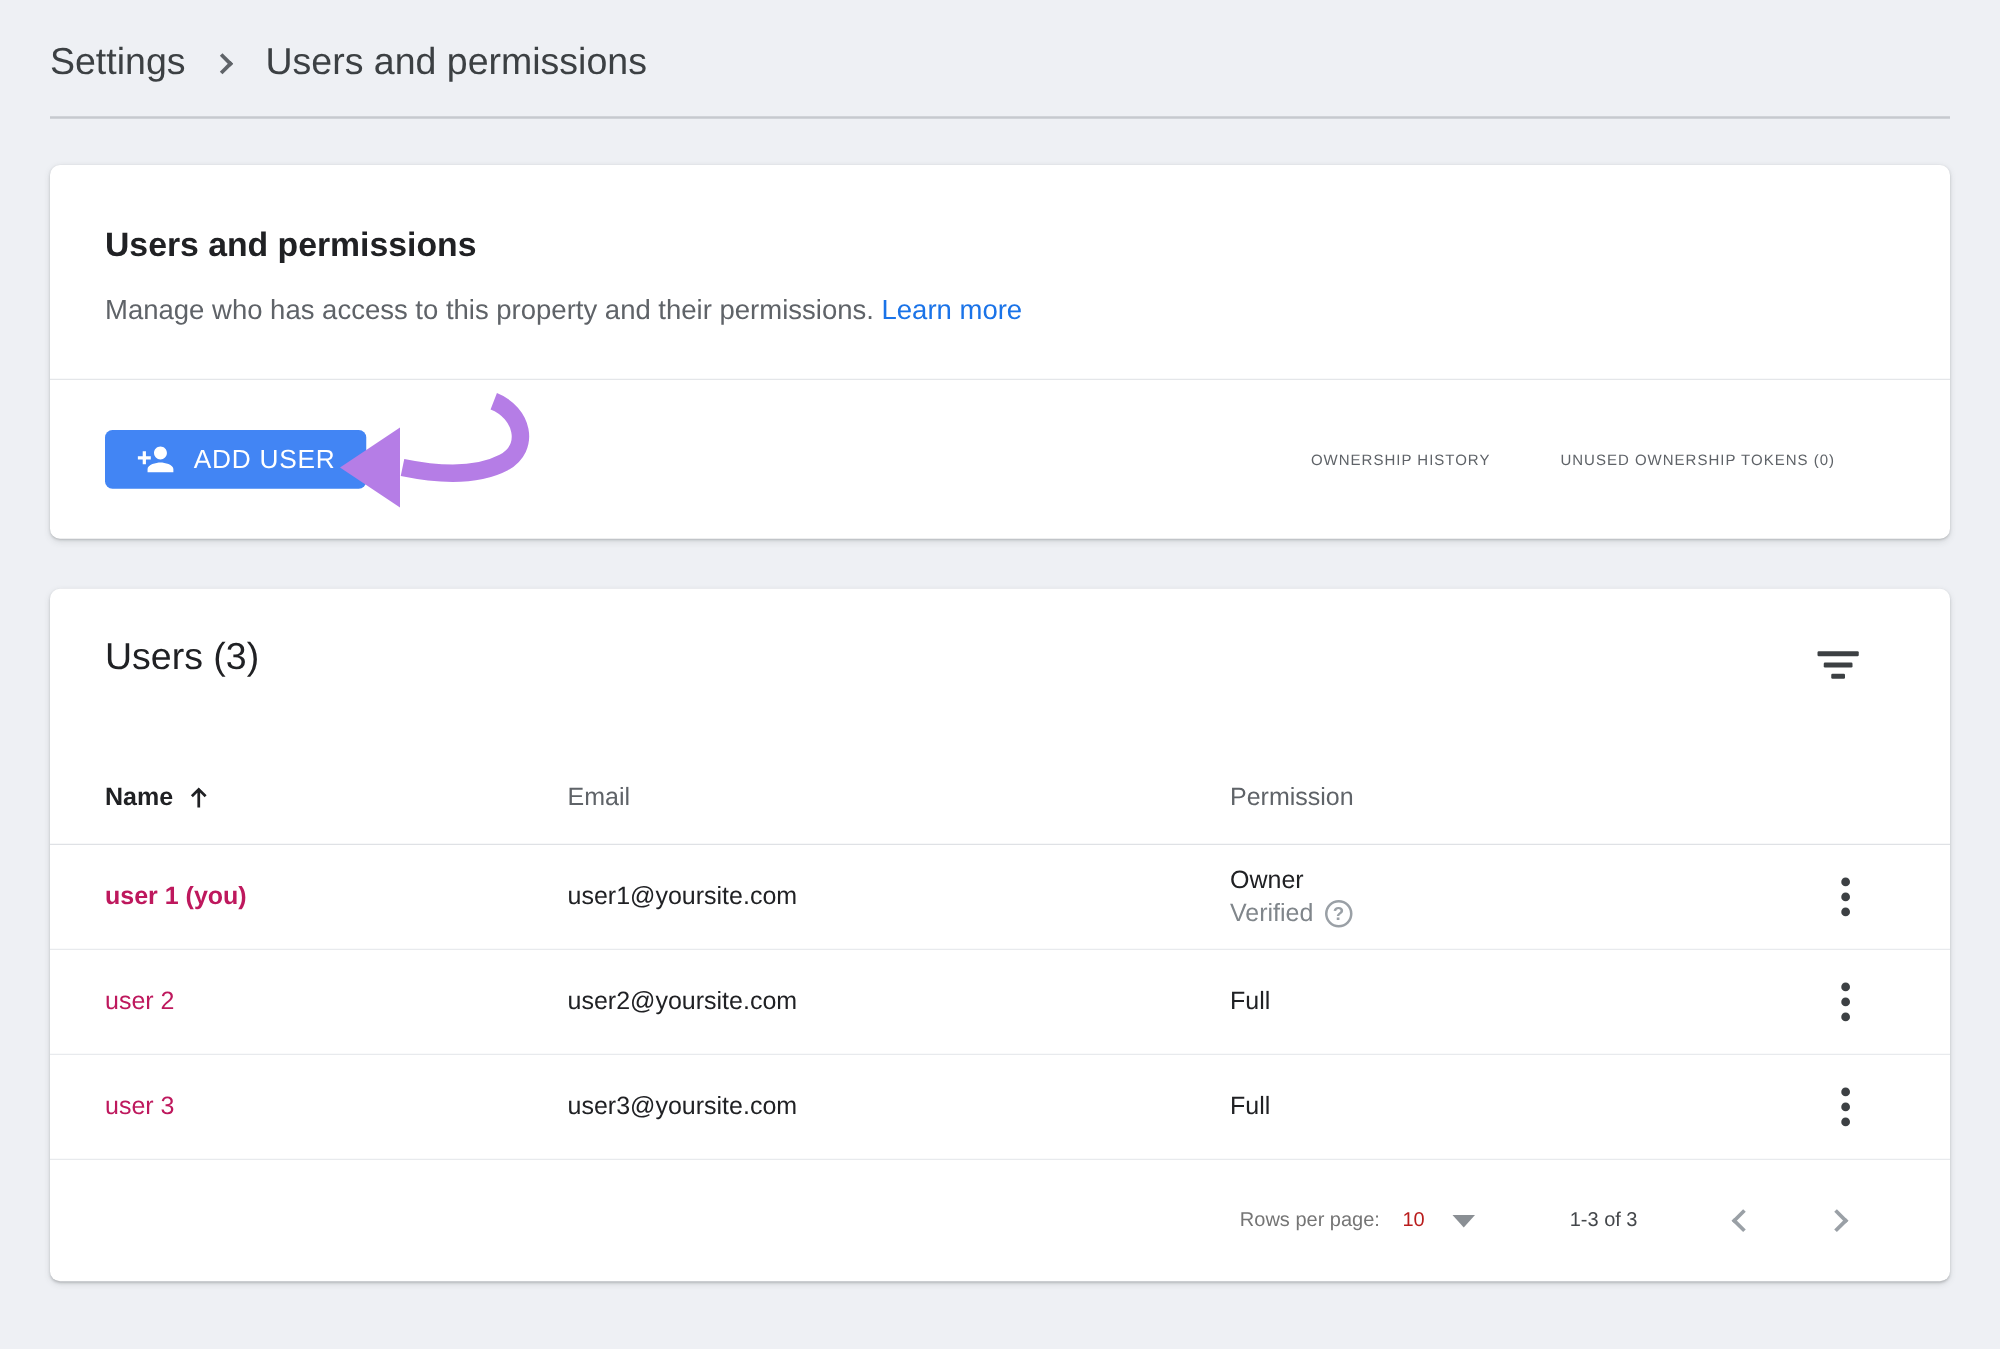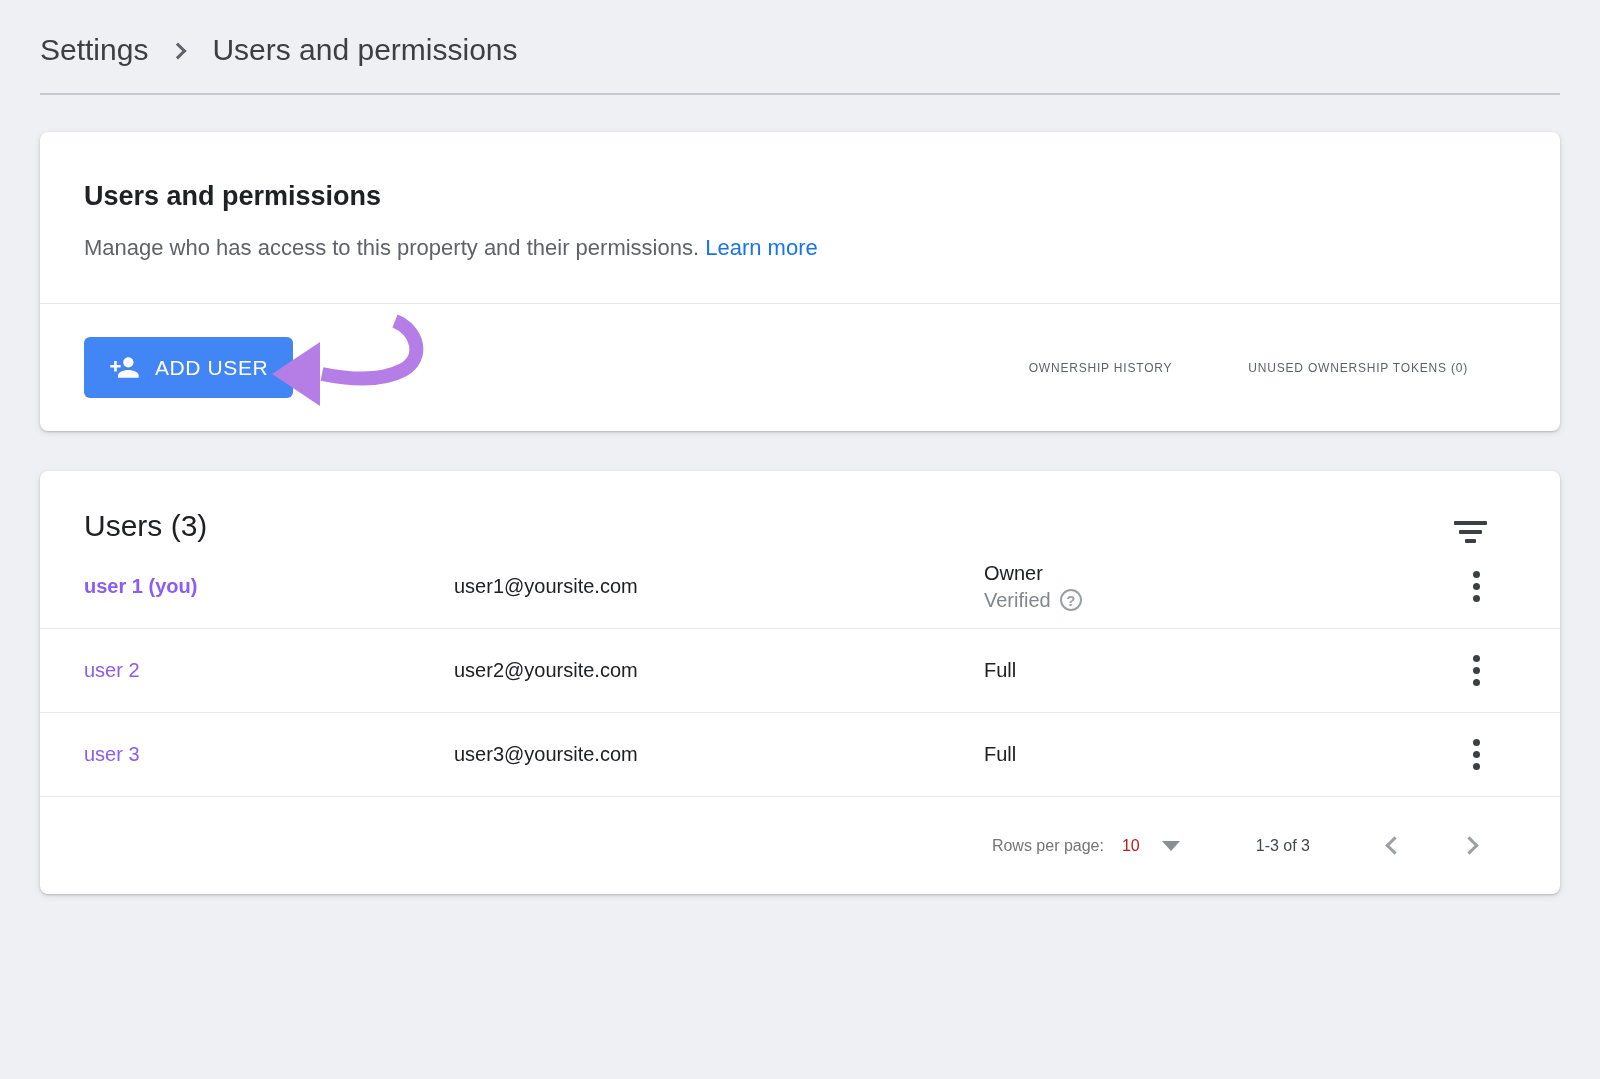--- a/index.html
+++ b/index.html
@@ -43,37 +43,37 @@
 
   .card-divider { border-top:1px solid #e4e6e9; }
 
   .actions-row {
     position:relative;
     display:flex; align-items:center;
     height:127px; padding:0 44px;
   }
   .add-user-btn {
     display:flex; align-items:center; gap:15px;
-    height:61px; padding:0 25px;
+    height:47px; padding:0 25px;
     background:#4285f4; color:#ffffff;
     border:none; border-radius:6px;
     font-family:"Liberation Sans", sans-serif;
     font-size:21px; font-weight:500; letter-spacing:.6px;
     cursor:pointer;
   }
   .add-user-btn svg { display:block; }
   .annot-arrow { position:absolute; left:222px; top:6px; pointer-events:none; }
   .actions-spacer { flex:1; }
   .text-btn {
     background:none; border:none; cursor:pointer;
     font-family:"Liberation Sans", sans-serif;
     font-size:12px; font-weight:500; letter-spacing:.8px;
     color:#5f6368; white-space:nowrap;
   }
-  .text-btn + .text-btn { margin-left:76px; }
+  .text-btn + .text-btn { margin-left:56px; }
   .actions-row .text-btn:last-child { margin-right:48px; }
 
   
   .card-users { margin-top:40px; }
   .users-head { display:flex; align-items:flex-start; padding:36px 71px 0 44px; }
   .users-title { font-size:30px; font-weight:400; line-height:38px; color:#202124; }
   .filter-btn {
     margin-left:auto; margin-top:12px;
     background:none; border:none; cursor:pointer;
     display:flex; flex-direction:column; align-items:center; gap:5px;
@@ -96,21 +96,21 @@
   .th { color:#5f6368; cursor:pointer; }
   .th-name { color:#202124; font-weight:700; display:flex; align-items:center; gap:12px; }
   .sort-arrow svg { display:block; }
 
   .row {
     height:84px;
     border-bottom:1px solid #e8eaed;
     font-size:20px;
   }
   .row:last-of-type { border-bottom:1px solid #e0e2e6; }
-  .cell-name { color:#8b5cf6; }
+  .cell-name { color:#be185d; }
   .bold { font-weight:700; }
   .cell-email { color:#202124; }
   .cell-perm { color:#202124; line-height:27px; }
   .perm-sub { display:flex; align-items:center; gap:9px; color:#80868b; }
   .help-circle {
     width:22px; height:22px; border:2px solid #9aa0a6; border-radius:50%;
     color:#9aa0a6; font-size:15px; font-weight:700;
     display:flex; align-items:center; justify-content:center;
     cursor:pointer;
   }
@@ -192,20 +192,33 @@
       <div class="users-title">Users (3)</div>
       <button class="filter-btn">
         <span class="filter-icon" style="display:flex;flex-direction:column;align-items:center;gap:5px;">
           <span class="filter-bar fb1"></span>
           <span class="filter-bar fb2"></span>
           <span class="filter-bar fb3"></span>
         </span>
       </button>
     </div>
 
+    <div class="trow thead">
+      <div class="th th-name">
+        <span>Name</span>
+        <span class="sort-arrow">
+          <svg width="18" height="20" viewBox="0 0 18 20">
+            <path d="M9 18 V4 M3.5 9 L9 3.5 L14.5 9" fill="none" stroke="#202124" stroke-width="2.2"></path>
+          </svg>
+        </span>
+      </div>
+      <div class="th">Email</div>
+      <div class="th">Permission</div>
+      <div></div>
+    </div>
 
     <div class="trow row">
       <div class="cell-name bold">user 1 (you)</div>
       <div class="cell-email">user1@yoursite.com</div>
       <div class="cell-perm">
         <div>Owner</div>
         <div class="perm-sub">
           <span>Verified</span>
           <span class="help-circle">?</span>
         </div>

